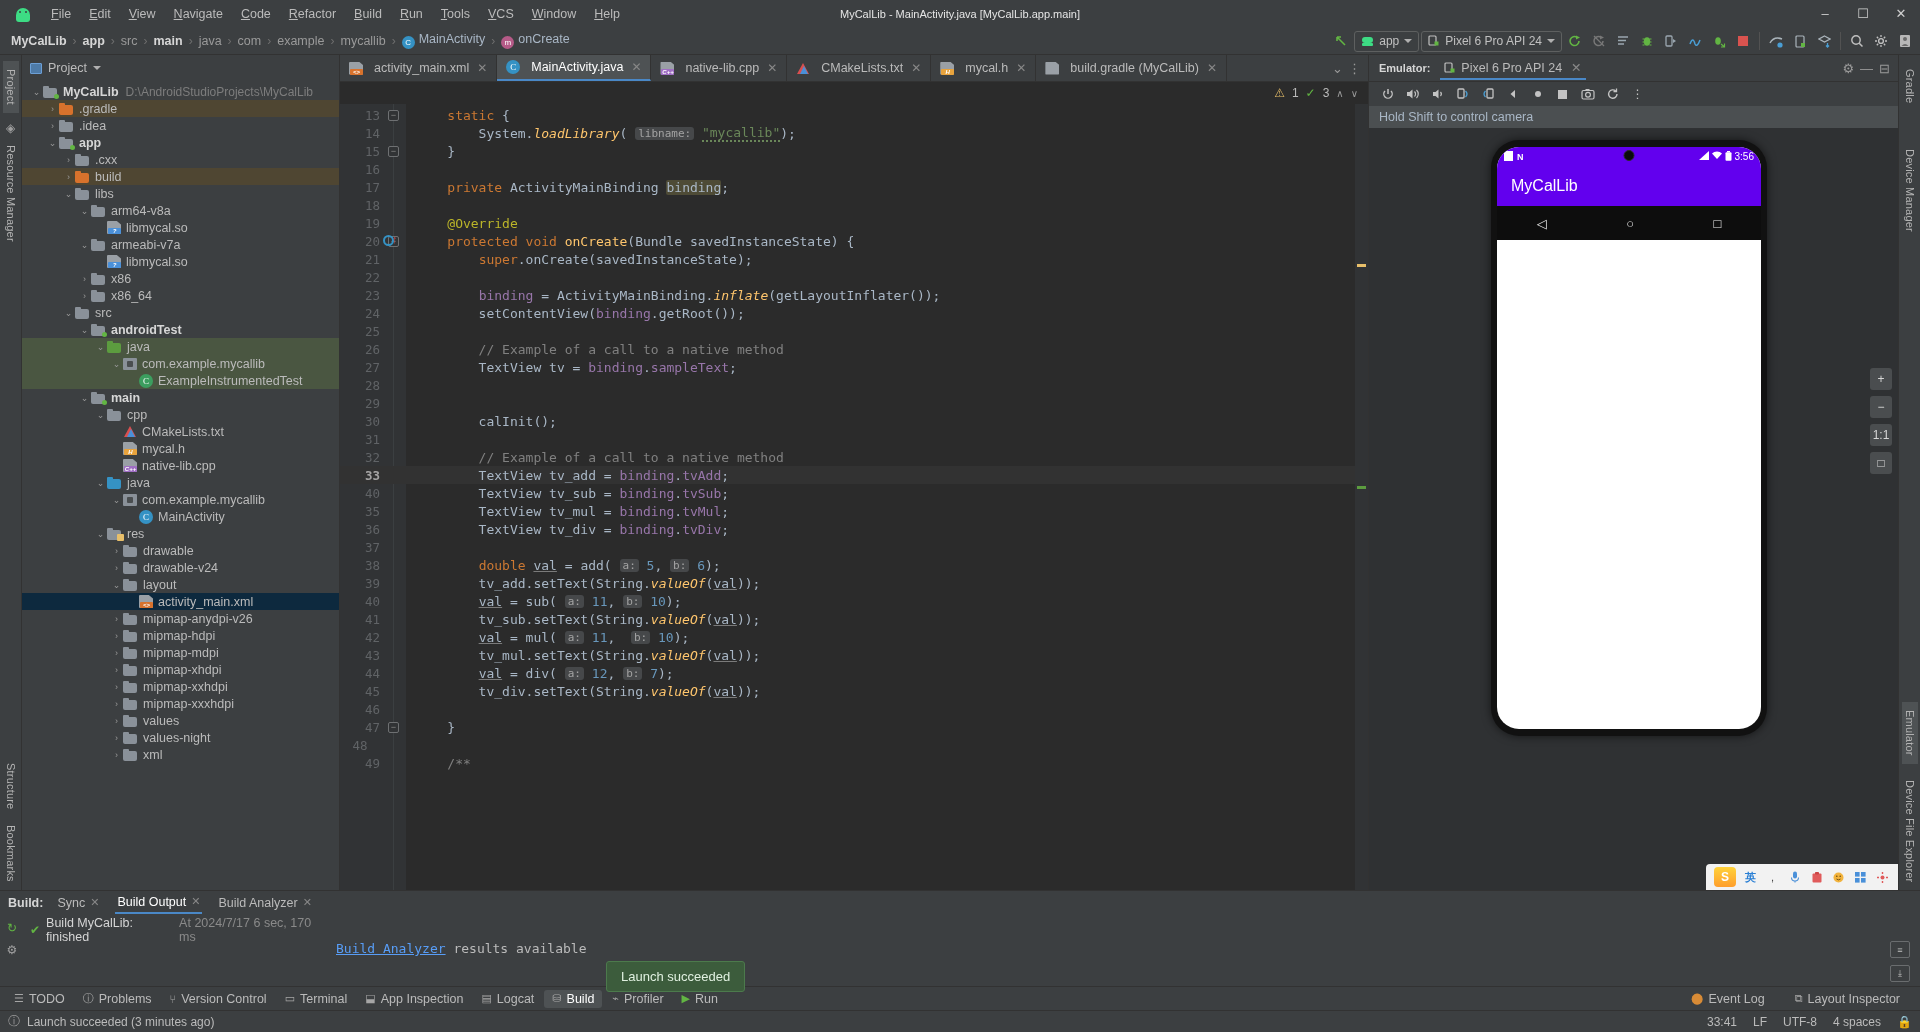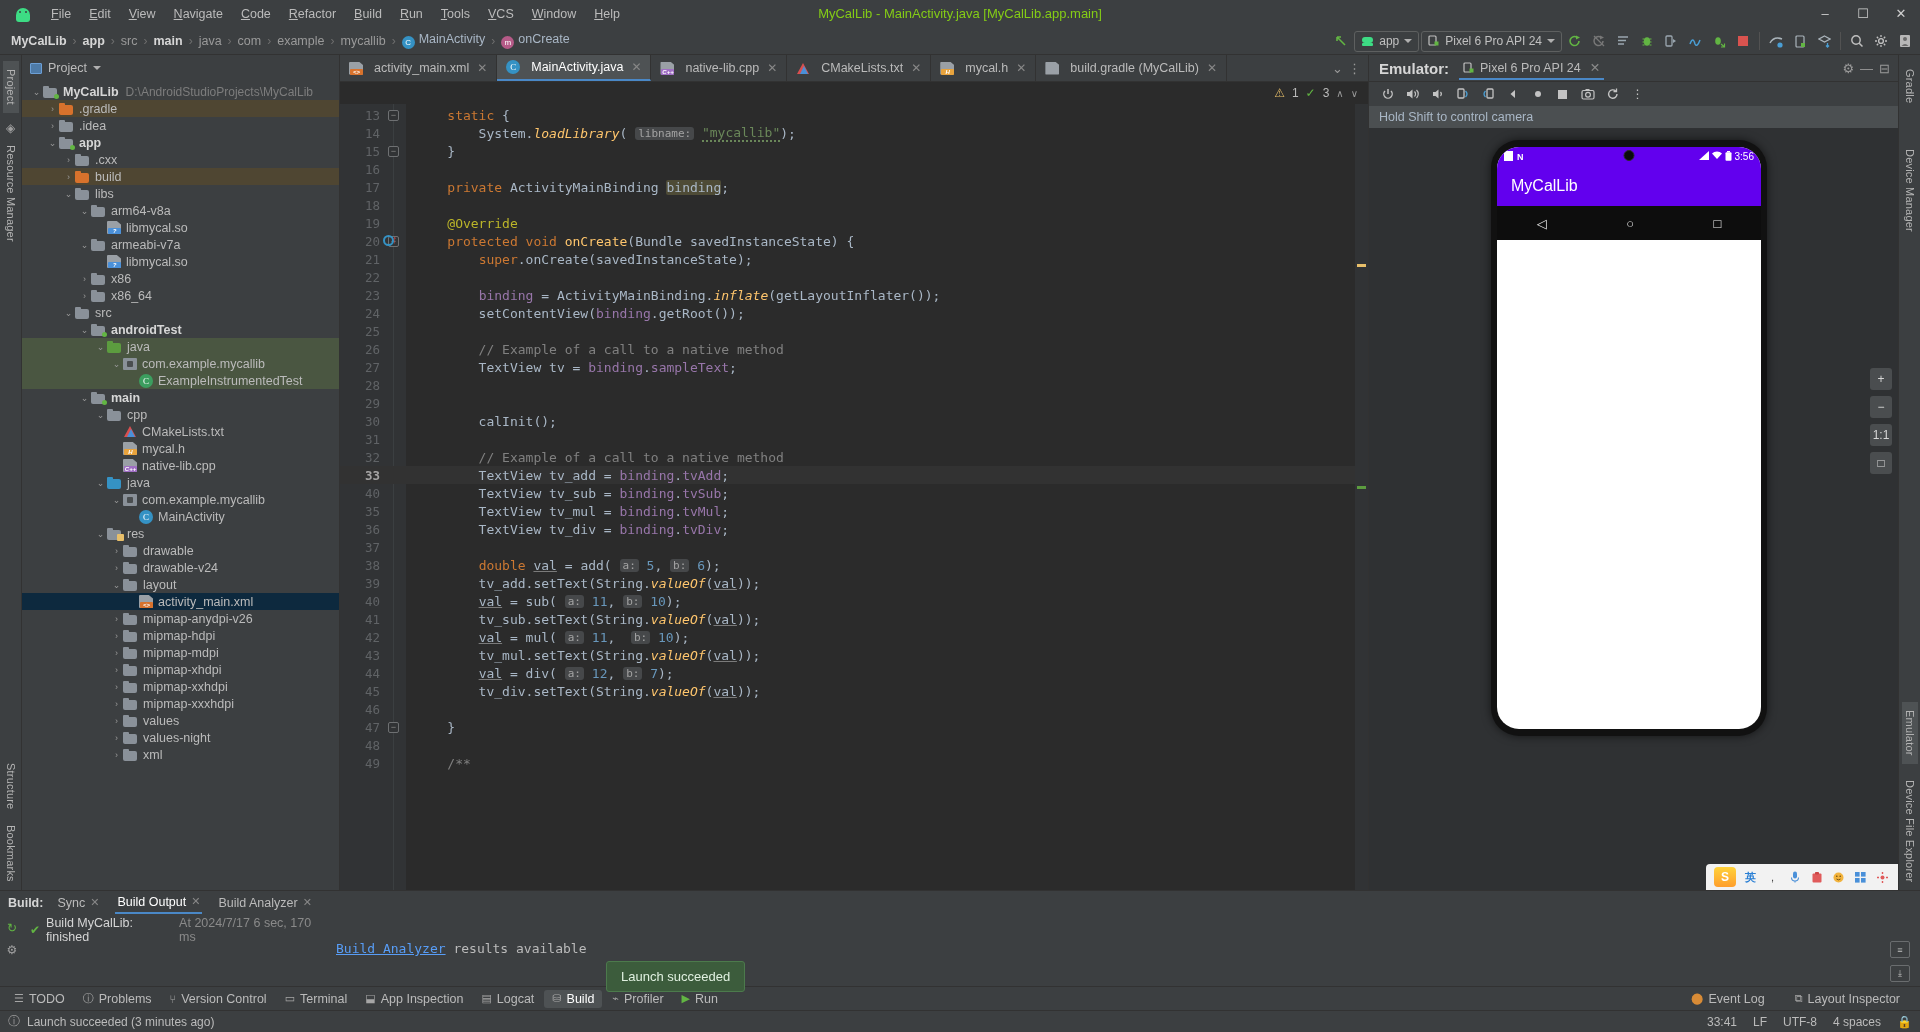--- a/index.html
+++ b/index.html
@@ -14,21 +14,21 @@
   .app { position: relative; width: 1920px; height: 1032px; display: flex; flex-direction: column; }
 
   
   .menubar { height: 27px; background: #3c3f41; display: flex; align-items: center; padding: 0 6px; flex: none; position: relative; }
   .android-logo { width: 18px; height: 16px; margin: 0 10px 0 8px; position: relative; }
   .android-logo .head { position: absolute; left: 2px; top: 2px; width: 14px; height: 9px; background: #3ddc84; border-radius: 7px 7px 0 0; }
   .android-logo .body { position: absolute; left: 2px; top: 11px; width: 14px; height: 5px; background: #3ddc84; border-radius: 0 0 3px 3px; }
   .android-logo .eye { position: absolute; width: 2px; height: 2px; background: #3c3f41; border-radius: 50%; top: 5px; }
   .menu-item { padding: 3px 9px; color: #bbbbbb; font-size: 12.5px; cursor: default; }
   .menu-item u { text-decoration: underline; }
-  .win-title { position: absolute; left: 50%; transform: translateX(-50%); color: #84cc16; font-size: 13px; white-space: nowrap; }
+  .win-title { position: absolute; left: 50%; transform: translateX(-50%); color: #e5e5e5; font-size: 11px; white-space: nowrap; }
   .win-btns { position: absolute; right: 0; top: 0; height: 27px; display: flex; align-items: center; }
   .win-btn { width: 38px; height: 27px; display: flex; align-items: center; justify-content: center; color: #cfcfcf; font-size: 13px; }
 
   
   .navbar { height: 28px; background: #3c3f41; display: flex; align-items: center; padding-left: 8px; flex: none; position: relative; border-bottom: 1px solid #323232; }
   .crumb { color: #a9b7c6; font-size: 12.5px; padding: 1px 3px; white-space: nowrap; }
   .crumb.b { font-weight: bold; color: #d6d6d6; }
   .crumb.dim { color: #9a9a9a; }
   .crumb-sep { color: #6e6e6e; margin: 0 3px; font-size: 12px; }
   .crumb-ic { display: inline-flex; width: 13px; height: 13px; border-radius: 50%; align-items: center; justify-content: center; font-size: 8px; color: #fff; margin-right: 4px; vertical-align: -2px; }
@@ -126,21 +126,21 @@
   .hlbox { background: #4e4b36; border-radius: 2px; }
   .wavy { border-bottom: 2px dotted #6a8759; }
   .u { text-decoration: underline; text-decoration-color: #7a7a7a; }
 
   .marker-col { position: absolute; right: 0; top: 0; bottom: 0; width: 13px; background: #313335; }
   .marker { position: absolute; right: 2px; width: 9px; height: 3px; }
 
   
   .emu { width: 530px; flex: none; background: #3c3f41; display: flex; flex-direction: column; border-left: 1px solid #323232; }
   .emu-tabbar { height: 27px; background: #3c3f41; display: flex; align-items: center; padding-left: 10px; gap: 10px; flex: none; border-bottom: 1px solid #323232; }
-  .emu-label { font-weight: bold; color: #d6d6d6; font-size: 15px; }
+  .emu-label { font-weight: bold; color: #d6d6d6; font-size: 11px; }
   .emu-dev { display: flex; align-items: center; gap: 5px; font-size: 12.5px; color: #bbbbbb; padding: 4px 4px 3px; border-bottom: 2px solid #4a88c7; }
   .emu-right { margin-left: auto; display: flex; align-items: center; gap: 5px; padding-right: 7px; }
   .emu-tools { height: 24px; display: flex; align-items: center; gap: 4px; padding-left: 8px; flex: none; background: #3c3f41; }
   .etool { width: 21px; height: 21px; display: flex; align-items: center; justify-content: center; color: #c3c3c3; border-radius: 3px; }
   .emu-hint { height: 22px; background: #4b4f51; color: #a9b7c6; font-size: 12.5px; display: flex; align-items: center; padding-left: 10px; flex: none; }
   .emu-body { flex: 1; background: #2f3133; position: relative; overflow: hidden; }
   .phone { position: absolute; left: 122px; top: 12px; width: 276px; height: 596px; background: #111; border-radius: 28px; padding: 7px 6px; box-shadow: 0 0 10px rgba(0,0,0,.6); }
   .screen { width: 100%; height: 100%; background: #fff; border-radius: 22px; overflow: hidden; display: flex; flex-direction: column; position: relative; }
   .statusbar { height: 19px; background: #6200ee; display: flex; align-items: center; padding: 0 7px; color: #fff; font-size: 10px; position: relative; }
   .sb-left { display: flex; align-items: center; gap: 4px; }
@@ -784,21 +784,21 @@
             <div class="ln" style="top: 472px;">39</div>
             <div class="ln" style="top: 490px;">40</div>
             <div class="ln" style="top: 508px;">41</div>
             <div class="ln" style="top: 526px;">42</div>
             <div class="ln" style="top: 544px;">43</div>
             <div class="ln" style="top: 562px;">44</div>
             <div class="ln" style="top: 580px;">45</div>
             <div class="ln" style="top: 598px;">46</div>
             <div class="ln" style="top: 616px;">47</div>
             <div class="fold-mark" style="top: 618px;">−</div>
-            <div class="ln" style="top: 634px;">48</div>
+            <div class="ln" style="top: 634px; text-align: center;">48</div>
             <div class="ln" style="top: 652px;">49</div>
           </div>
         <div class="code-scroll" id="codescroll">
             <div class="cl" style="top: 2px; padding-left: 10px;"><span class="pl">    </span><span class="kw">static</span><span class="pl"> {</span></div>
             <div class="cl" style="top: 20px; padding-left: 10px;"><span class="pl">        System.</span><span class="mth it">loadLibrary</span><span class="pl">( </span><span class="hint">libname:</span><span class="pl"> </span><span class="str wavy">"mycallib"</span><span class="pl">);</span></div>
             <div class="cl" style="top: 38px; padding-left: 10px;"><span class="pl">    }</span></div>
             <div class="cl" style="top: 56px; padding-left: 10px;"></div>
             <div class="cl" style="top: 74px; padding-left: 10px;"><span class="pl">    </span><span class="kw">private</span><span class="pl"> ActivityMainBinding </span><span class="pl hlbox">binding</span><span class="pl">;</span></div>
             <div class="cl" style="top: 92px; padding-left: 10px;"></div>
             <div class="cl" style="top: 128px; padding-left: 10px;"><span class="pl">    </span><span class="kw">protected void</span><span class="pl"> </span><span class="mth">onCreate</span><span class="pl">(Bundle savedInstanceState) {</span></div>

